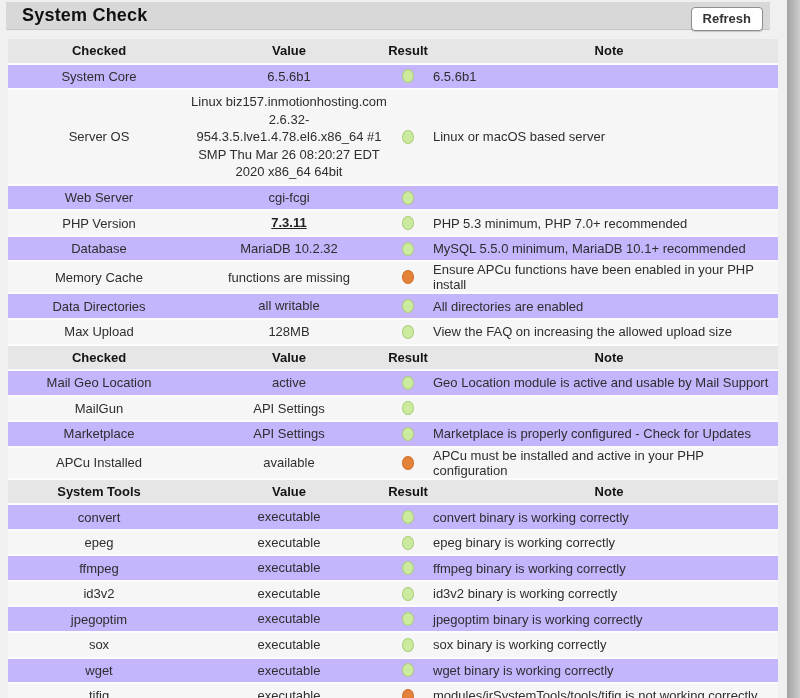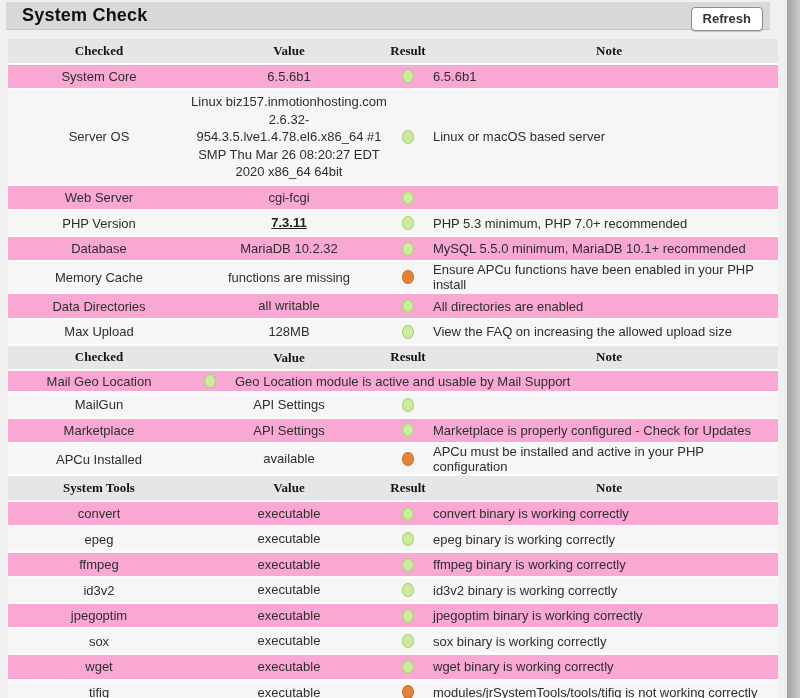--- a/index.html
+++ b/index.html
@@ -25,22 +25,22 @@
   .page-title { font-size: 18px; font-weight: bold; color: #111; padding-left: 16px; letter-spacing: .2px; }
   .btn {
     background: #fff; border: 1px solid #8f8f8f; border-radius: 4px;
     font-weight: bold; font-size: 13px; color: #333; padding: 3px 11px;
     box-shadow: 0 1px 1px rgba(0,0,0,.18); cursor: pointer;
     font-family: inherit; line-height: 1.2;
   }
   .refresh-btn { position: absolute; right: 7px; top: 5px; }
   .check-table { margin: 9px 9px 0 8px; flex: 0 0 auto; }
   .row { display: flex; align-items: center; border-bottom: 2px solid #fcfcfc; }
-  .header-row { background: #e6e6e6; min-height: 21px; font-weight: bold; color: #141414; font-family: Liberation Serif, serif; }
-  .data-row { background: #f9a8d4; min-height: 22px; color: #2e2e2e; }
+  .header-row { background: #e6e6e6; min-height: 21px; font-weight: bold; color: #141414; }
+  .data-row { background: #c4b5fd; min-height: 22px; color: #2e2e2e; }
   .data-row.alt { background: #f6f6f6; }
   .cell { font-size: 13px; }
   .c0 { width: 182px; text-align: center; }
   .c1 { width: 198px; text-align: center; padding: 3px 0; line-height: 1.35; }
   .c2 { width: 40px; display: flex; justify-content: center; align-items: center; }
   .c3 { flex: 1; padding-left: 5px; }
   .header-row .c3 { text-align: center; padding-left: 12px; }
   .dot { width: 12px; height: 14px; border-radius: 50%; border: 1px solid transparent; display: block; }
   a.value-link { font-weight: bold; color: #222; text-decoration: underline; cursor: pointer; }
   a.note-link { color: #2e2e2e; cursor: pointer; }
@@ -125,20 +125,21 @@
         <div class="cell c3">View the <a class="note-link">FAQ on increasing the allowed upload size</a></div>
       </div>
       <div class="row header-row">
         <div class="cell c0">Checked</div>
         <div class="cell c1">Value</div>
         <div class="cell c2">Result</div>
         <div class="cell c3">Note</div>
       </div>
       <div class="row data-row">
         <div class="cell c0">Mail Geo Location</div>
+        <div class="cell c1">active</div>
         <div class="cell c2">
           <span class="dot" style="background: rgb(205, 235, 158); border-color: rgb(169, 207, 121);"></span>
         </div>
         <div class="cell c3">Geo Location module is active and usable by Mail Support</div>
       </div>
       <div class="row data-row alt">
         <div class="cell c0">MailGun</div>
         <div class="cell c1">API Settings</div>
         <div class="cell c2">
           <span class="dot" style="background: rgb(205, 235, 158); border-color: rgb(169, 207, 121);"></span>

